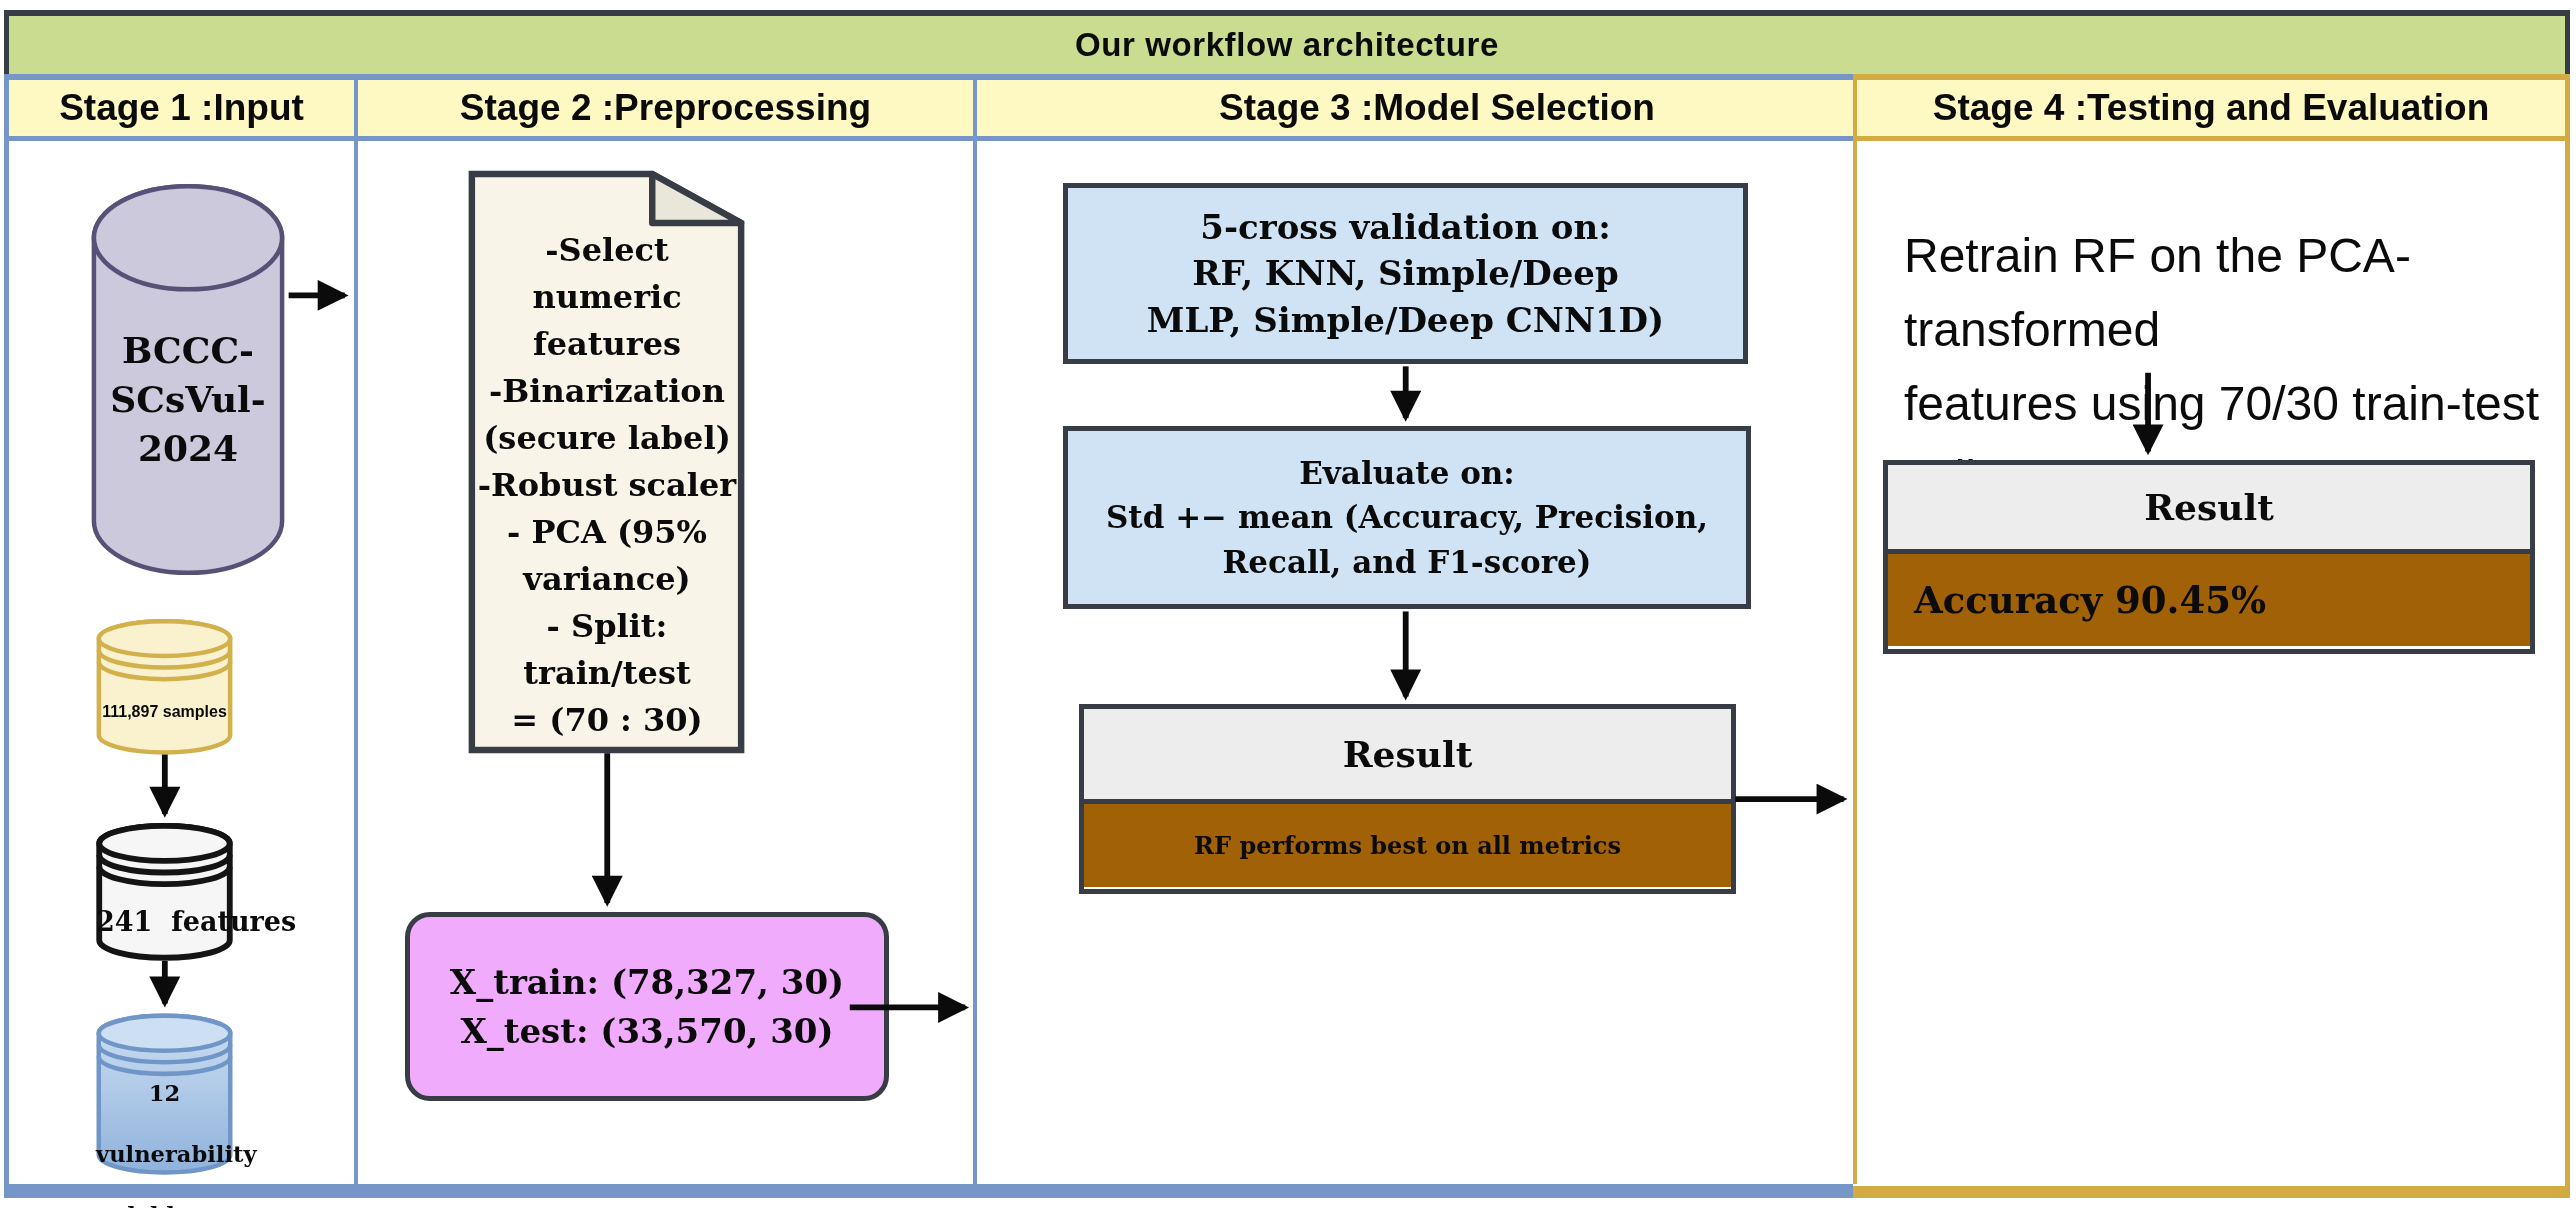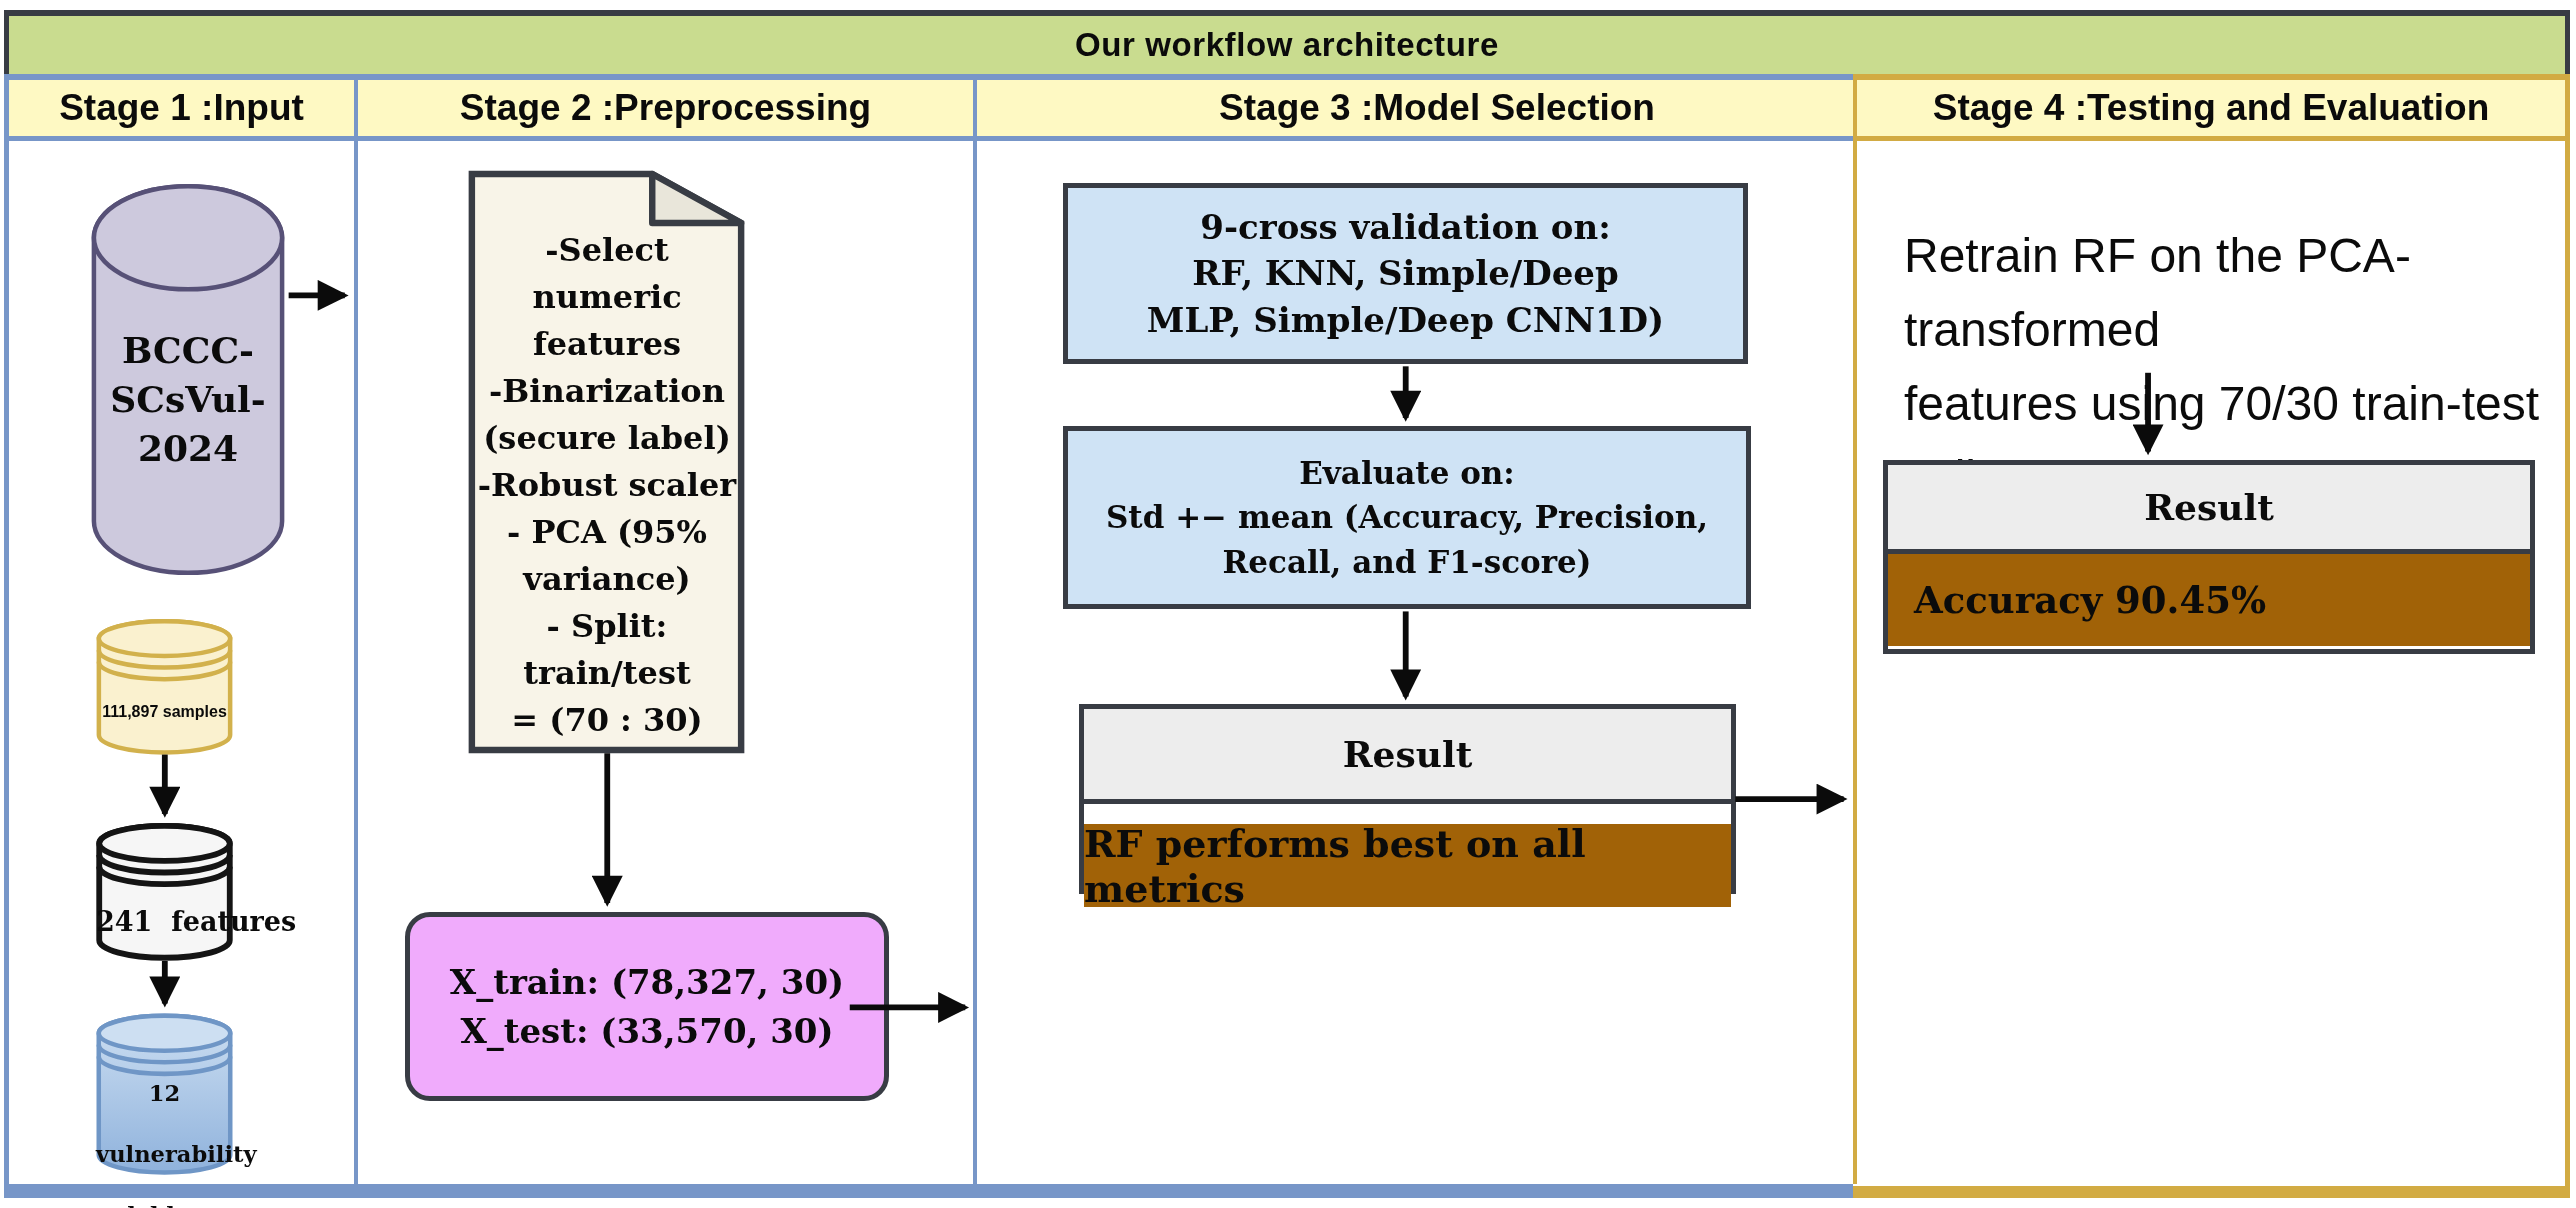--- a/index.html
+++ b/index.html
@@ -41,21 +41,21 @@
   #doc-text{left:472px;top:227px;width:270px;text-align:center;font-size:32px;line-height:47px;}
   #split-box{left:405px;top:912px;width:484px;height:189px;background:#f0abfc;font-size:34px;line-height:1.42;border-radius:25px;}
 
   
   #cv-box{left:1063px;top:183px;width:685px;height:181px;background:#cfe3f5;font-size:34px;line-height:1.36;}
   #eval-box{left:1063px;top:426px;width:688px;height:183px;background:#cfe3f5;font-size:31px;line-height:1.42;}
   .result-table{border:5.8px solid #383c44;}
   #result3{left:1079px;top:704px;width:657px;height:190px;}
   .result-head{height:90px;background:#ededed;border-bottom:5.8px solid #383c44;display:flex;align-items:center;justify-content:center;font-size:36px;}
   .result-val{height:83px;background:#a16207;display:flex;align-items:center;}
-  #result3 .result-val{justify-content:center;font-size:38px;margin-top:20px;}
+  #result3 .result-val{justify-content:center;font-size:24px;}
 
   
   #s4-desc{left:1904px;top:219px;width:645px;font-size:48px;line-height:74px;text-align:left;}
   #result4{left:1883px;top:460px;width:652px;height:194px;}
   #result4 .result-head{height:84px;}
   #result4 .result-val{height:92px;justify-content:flex-start;padding-left:26px;font-size:37px;}
 
   
   #ds-label{left:90px;top:326px;width:196px;text-align:center;font-size:36px;line-height:49px;}
   #samples-label{left:96px;top:703px;width:137px;text-align:center;font-size:16px;font-family:"Liberation Sans",sans-serif;font-weight:bold;}
@@ -143,21 +143,21 @@
 (secure label)
 -Robust scaler
 - PCA (95%
 variance)
 - Split: train/test
 = (70 : 30)</div>
 
 <div class="abs box serif pre" id="split-box">X_train: (78,327, 30)
 X_test: (33,570, 30)</div>
 
-<div class="abs box serif pre" id="cv-box">9-cross validation on:
+<div class="abs box serif pre" id="cv-box">5-cross validation on:
 RF, KNN, Simple/Deep
 MLP, Simple/Deep CNN1D)</div>
 <div class="abs box serif pre" id="eval-box">Evaluate on:
 Std +− mean (Accuracy, Precision,
 Recall, and F1-score)</div>
 
 <div class="abs result-table" id="result3">
   <div class="result-head serif">Result</div>
   <div class="result-val serif">RF performs best on all metrics</div>
 </div>

